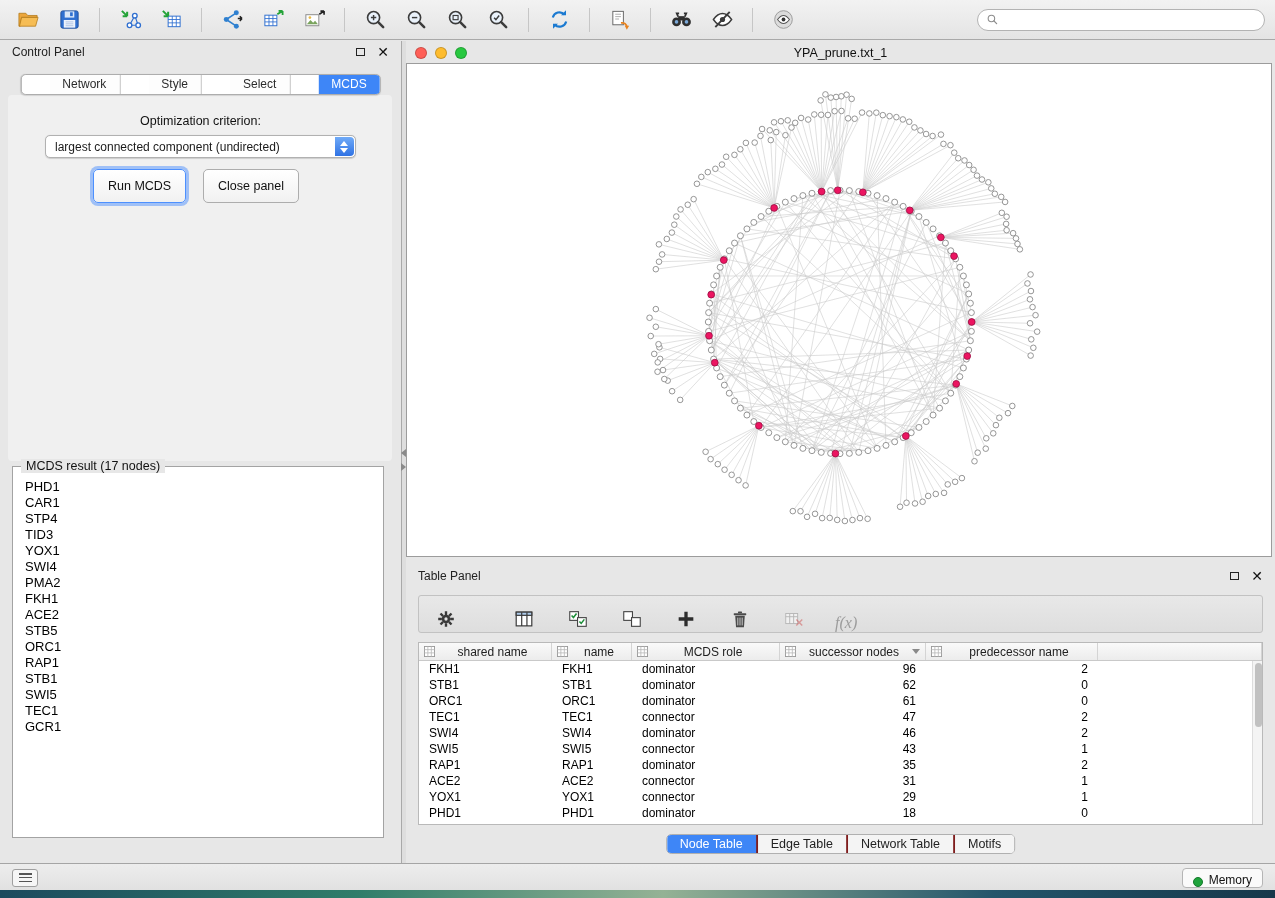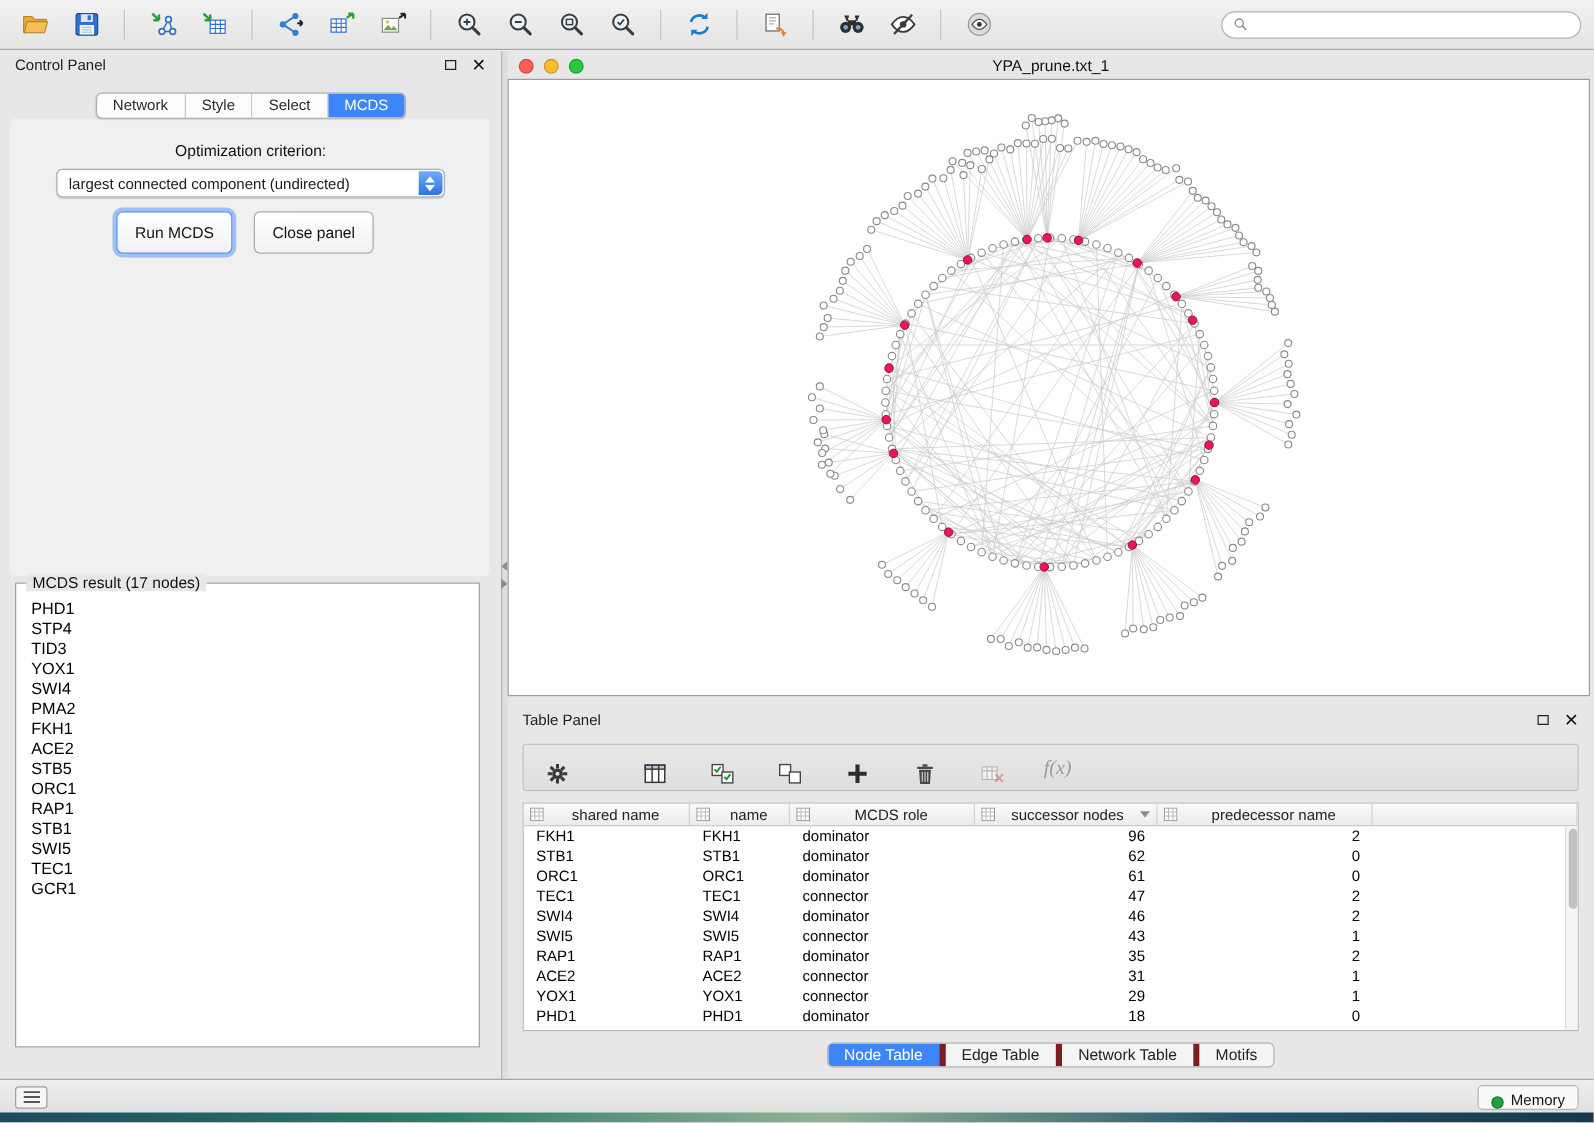--- a/index.html
+++ b/index.html
@@ -28,21 +28,21 @@
   .float-icon { width:9px; height:8px; border:1.4px solid #222; display:inline-block; }
   .close-icon { font-size:14px; font-weight:bold; color:#111; line-height:1; }
   
   .control-panel { position:absolute; left:0; top:41px; width:402px; height:822px;
     background:#e7e7e7; border-right:1px solid #a9a9a9; }
   .cp-card { position:absolute; left:8px; right:9px; top:54px; height:366px; background:#f0f0f0; border-radius:4px; }
   .segmented { position:absolute; top:33px; left:50%; transform:translateX(-50%);
     display:flex; border:1px solid #adadad; border-radius:5px; overflow:hidden; height:21px; background:#fff;
     box-shadow:0 0.5px 1px rgba(0,0,0,.12); white-space:nowrap; }
   .seg { padding:0 13px; line-height:19px; font-size:12px; color:#2b2b2b; background:#fdfdfd;
-    border-right:1px solid #c6c6c6; }
+    border-right:1px solid #c6c6c6;margin-left:28px; }
   .seg:last-child { border-right:none; }
   .seg.active { background:#3e86f7; color:#fff; }
   .opt-label { position:absolute; top:73px; left:0; width:100%; text-align:center; font-size:12.5px; color:#111; }
   .select { position:absolute; left:45px; top:94px; width:311px; height:23px; background:#fff;
     border:1px solid #b1b1b1; border-radius:5px; font-size:12px; display:flex; align-items:center;
     padding-left:9px; box-shadow:0 0.5px 1px rgba(0,0,0,.15); }
   .select-cap { position:absolute; right:1px; top:1px; bottom:1px; width:19px;
     background:linear-gradient(#70abf8,#2f72e4); border-radius:0 4px 4px 0; }
   .select-cap i { position:absolute; left:5px; width:0; height:0; border-left:4.5px solid transparent; border-right:4.5px solid transparent; }
   .select-cap .up { top:3.5px; border-bottom:5px solid #fff; }
@@ -65,42 +65,42 @@
   .nw-canvas { position:absolute; left:0; top:18px; right:3px; bottom:0; background:#fff; border:1px solid #9c9c9c; }
   
   .v-splitter { position:absolute; left:402px; top:41px; width:4px; height:822px; background:#dedede; }
   .v-splitter .arr { position:absolute; left:-1px; width:0; height:0; }
   .arr.l { top:408px; border-top:4px solid transparent; border-bottom:4px solid transparent; border-right:5px solid #8a8a8a; }
   .arr.r { top:422px; border-top:4px solid transparent; border-bottom:4px solid transparent; border-left:5px solid #8a8a8a; }
   
   .table-panel { position:absolute; left:406px; top:565px; right:0; height:292px; }
   .tp-toolbar { position:absolute; left:12px; right:12px; top:30px; height:38px;
     background:linear-gradient(#e8e8e8,#dedede); border:1px solid #c2c2c2; border-radius:3px;
-    display:flex; align-items:flex-start; gap:28px; padding:10px 14px; }
+    display:flex; align-items:flex-end; gap:28px; padding:0 14px; }
   .tp-btn { width:26px; height:26px; display:flex; align-items:center; justify-content:center; }
   .tp-btn svg { width:22px; height:22px; }
   .tp-btn.first { margin-right:24px; }
   .fx { font-style:italic; color:#9c9c9c; font-size:16px; font-family:"Liberation Serif","DejaVu Serif",serif; }
   .tp-table { position:absolute; left:12px; right:12px; top:77px; height:183px; background:#fff; border:1px solid #b9b9b9; }
   .thead { display:flex; height:18px; background:linear-gradient(#fafafa,#ececec); border-bottom:1px solid #c9c9c9; }
   .th { display:flex; align-items:center; gap:4px; padding:0 5px; font-size:12px; color:#222;
     border-right:1px solid #d4d4d4; overflow:hidden; }
   .th .lbl { flex:1; text-align:center; white-space:nowrap; }
   .th .menu-chevron { width:0; height:0; border-left:4px solid transparent; border-right:4px solid transparent; border-top:5px solid #8a8a8a; }
   .th-filler { flex:1; }
   .tbody { position:absolute; left:0; right:10px; top:18px; bottom:0; overflow:hidden; }
   .tr { display:flex; height:16px; }
   .td { font-size:12px; line-height:16px; white-space:nowrap; overflow:hidden; color:#000; }
   .td.num { text-align:right; padding-right:10px; }
   .td.txt { padding-left:10px; }
   .vscroll { position:absolute; right:0; top:18px; bottom:0; width:10px; background:#f4f4f4; border-left:1px solid #ddd; }
   .vscroll .thumb { position:absolute; top:2px; left:1.5px; width:7px; height:64px; background:#c1c1c1; border-radius:4px; }
   .bottom-tabs { position:absolute; left:50%; transform:translateX(-50%); top:269px; display:flex;
     border:1px solid #b0b0b0; border-radius:5px; overflow:hidden; height:20px; background:#fff; white-space:nowrap; }
-  .btab { padding:0 13px; line-height:18px; font-size:12.5px; color:#222; background:#f4f4f4; border-right:5px solid #7f1d1d; }
+  .btab { padding:0 13px; line-height:18px; font-size:12.5px; color:#222; background:#f4f4f4; border-right:2px solid #7f1d1d; }
   .btab:last-child { border-right:none; }
   .btab.active { background:#3e86f7; color:#fff; }
   
   .status-bar { position:absolute; left:0; right:0; top:863px; height:27px;
     background:linear-gradient(#ededed,#e1e1e1); border-top:1px solid #a5a5a5; }
   .list-btn { position:absolute; left:12px; top:5px; width:26px; height:18px; border:1px solid #9f9f9f;
     border-radius:3px; background:#f6f6f6; display:flex; align-items:center; justify-content:center; }
   .bars { width:13px; height:10px; background:repeating-linear-gradient(#555 0 1.6px, transparent 1.6px 3.8px); }
   .memory-btn { position:absolute; right:12px; top:4px; height:20px; border:1px solid #b5b5b5; border-radius:4px;
     background:#fafafa; display:flex; align-items:flex-end; gap:6px; padding:0 10px; font-size:12px; color:#111; }
@@ -275,20 +275,21 @@
         <i class="up"></i>
         <i class="dn"></i>
       </span>
   </div>
   <button class="btn run-btn">Run MCDS</button>
   <button class="btn close-panel-btn">Close panel</button>
   <div class="fieldset">
     <span class="legend">MCDS result (17 nodes)</span>
     <div class="mcds-list" id="mcds-list">
         <div class="mcds-item">PHD1</div>
+        <div class="mcds-item">CAR1</div>
         <div class="mcds-item">STP4</div>
         <div class="mcds-item">TID3</div>
         <div class="mcds-item">YOX1</div>
         <div class="mcds-item">SWI4</div>
         <div class="mcds-item">PMA2</div>
         <div class="mcds-item">FKH1</div>
         <div class="mcds-item">ACE2</div>
         <div class="mcds-item">STB5</div>
         <div class="mcds-item">ORC1</div>
         <div class="mcds-item">RAP1</div>

